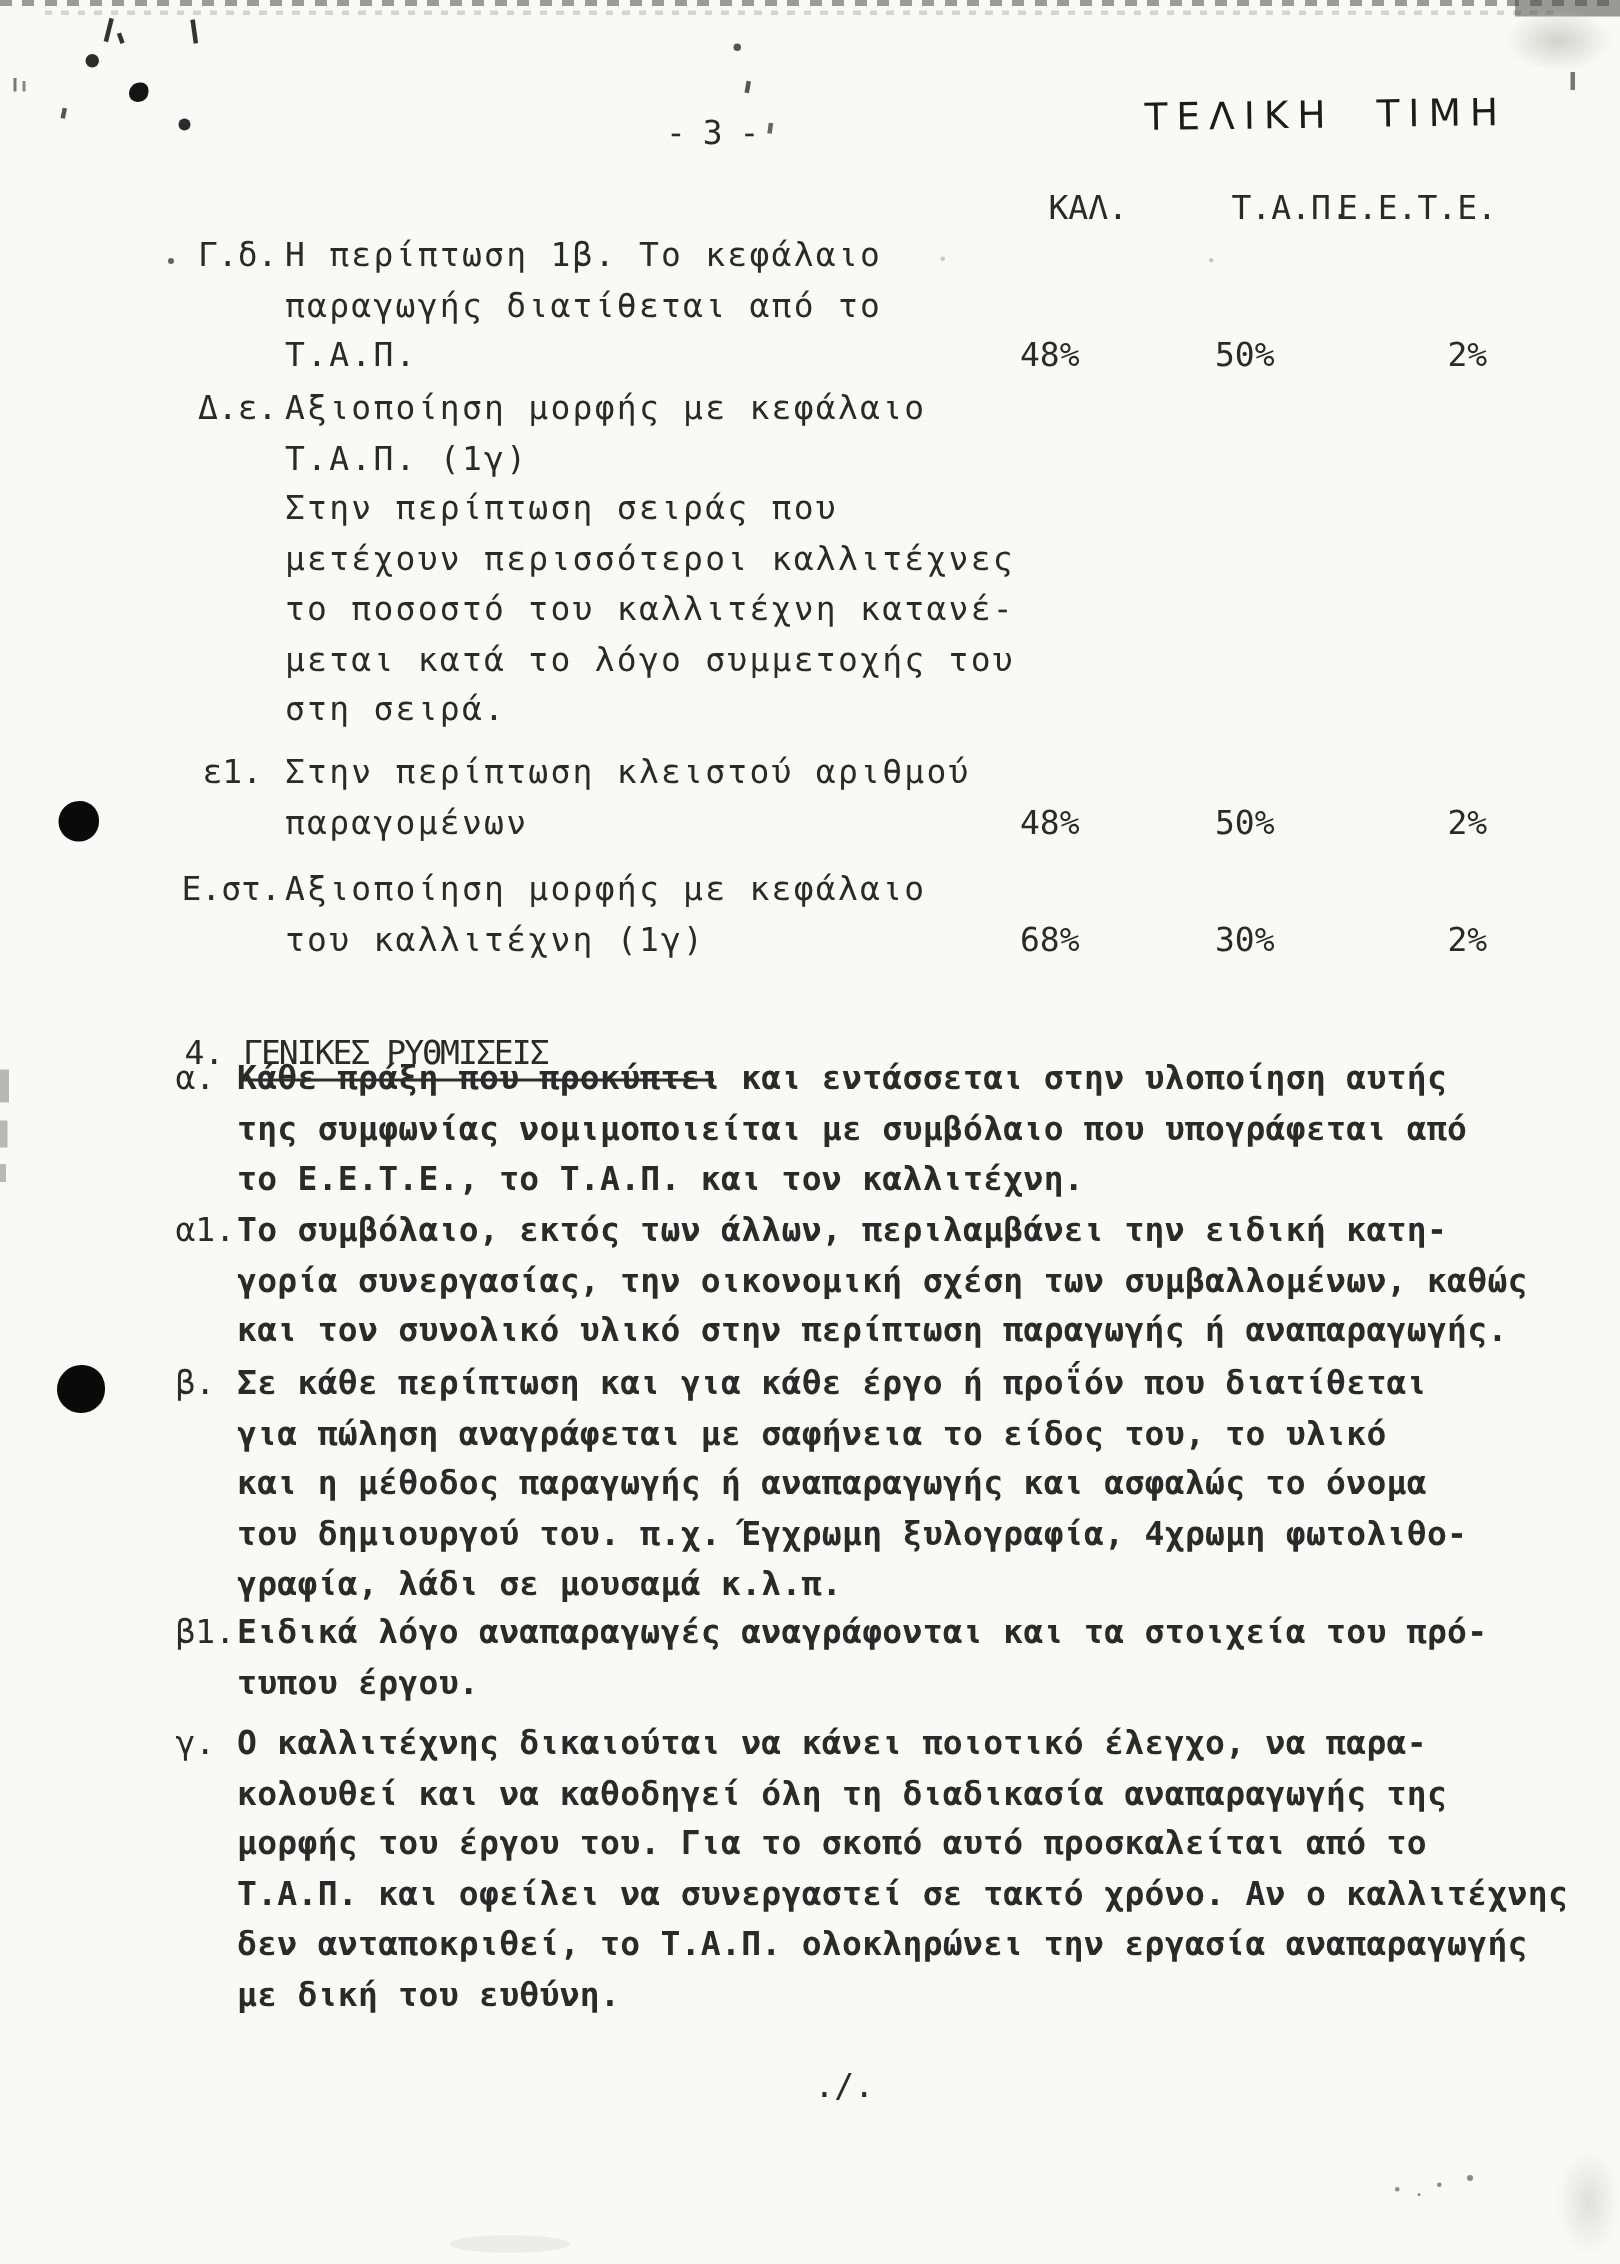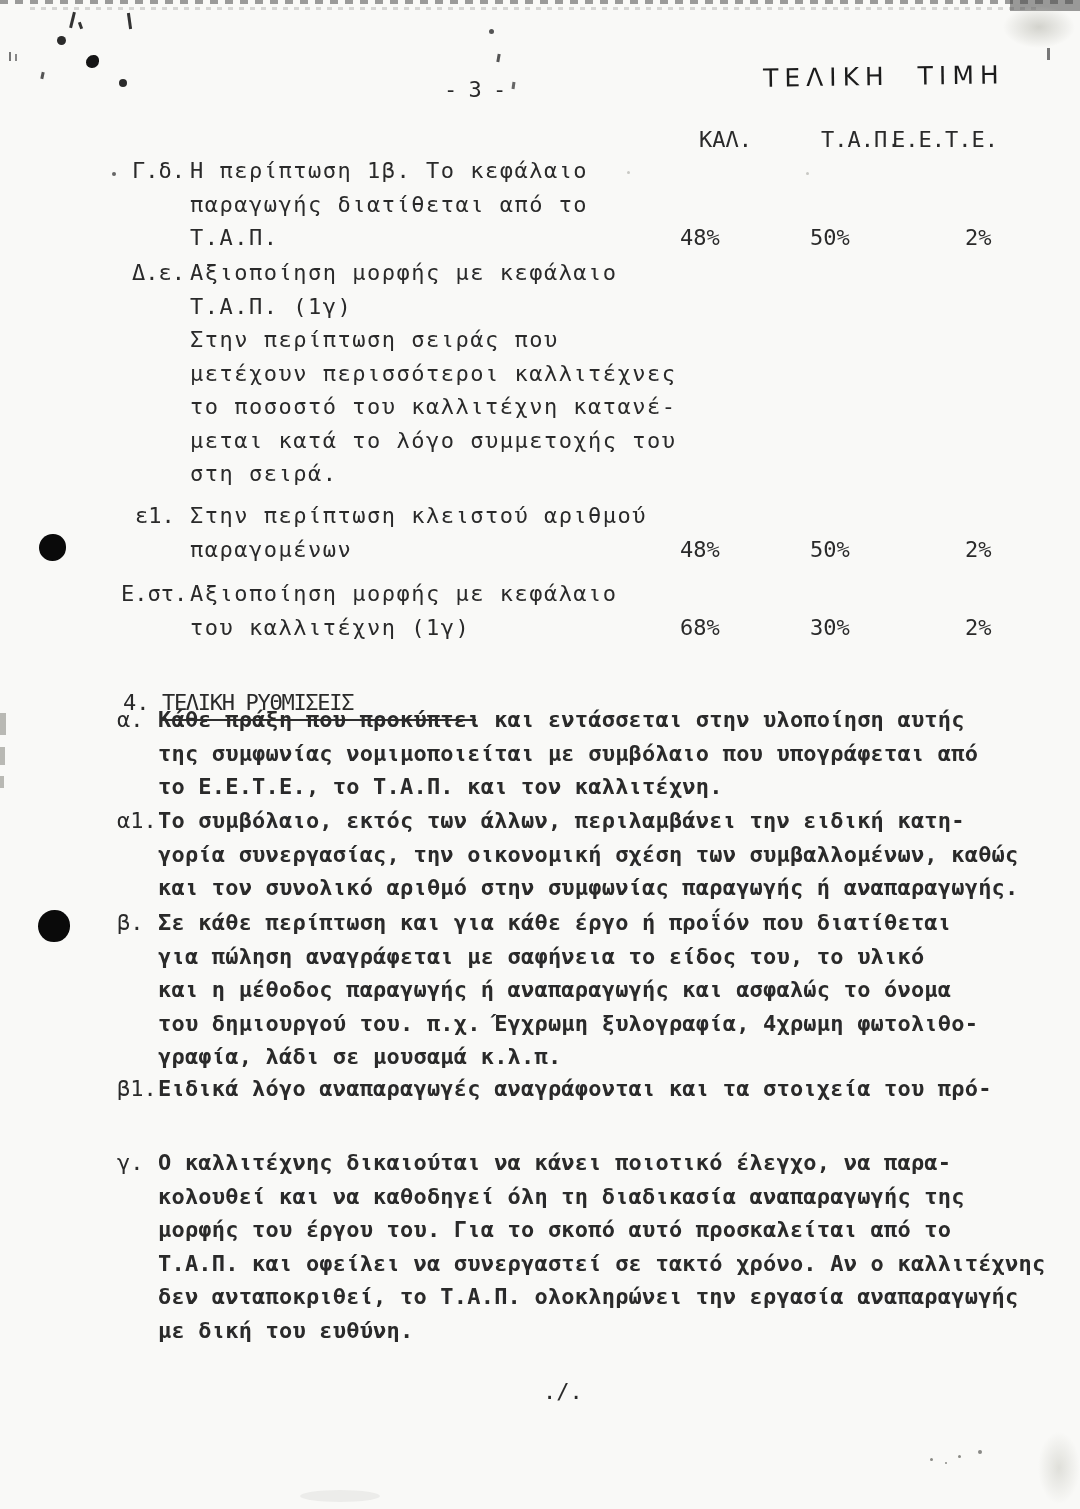--- a/index.html
+++ b/index.html
@@ -86,25 +86,25 @@
   </div>
 
   <div id="tableRows">
       <div class="block tabblock t" style="top: 154px;"><span class="lbl" style="left: 132px;">Γ.δ.</span><div class="lines"><div class="line">Η περίπτωση 1β. Το κεφάλαιο</div><div class="line">παραγωγής διατίθεται από το</div><div class="line">Τ.Α.Π.</div></div><span class="val t" style="left: 680px; top: 67px;">48%</span><span class="val t" style="left: 810px; top: 67px;">50%</span><span class="val t" style="left: 965px; top: 67px;">2%</span></div>
       <div class="block tabblock t" style="top: 256px;"><span class="lbl" style="left: 132px;">Δ.ε.</span><div class="lines"><div class="line">Αξιοποίηση μορφής με κεφάλαιο</div><div class="line">Τ.Α.Π. (1γ)</div><div class="line">Στην περίπτωση σειράς που</div><div class="line">μετέχουν περισσότεροι καλλιτέχνες</div><div class="line">το ποσοστό του καλλιτέχνη κατανέ-</div><div class="line">μεται κατά το λόγο συμμετοχής του</div><div class="line">στη σειρά.</div></div></div>
       <div class="block tabblock t" style="top: 499px;"><span class="lbl" style="left: 135px;">ε1.</span><div class="lines"><div class="line">Στην περίπτωση κλειστού αριθμού</div><div class="line">παραγομένων</div></div><span class="val t" style="left: 680px; top: 33.5px;">48%</span><span class="val t" style="left: 810px; top: 33.5px;">50%</span><span class="val t" style="left: 965px; top: 33.5px;">2%</span></div>
       <div class="block tabblock t" style="top: 577px;"><span class="lbl" style="left: 121px;">Ε.στ.</span><div class="lines"><div class="line">Αξιοποίηση μορφής με κεφάλαιο</div><div class="line">του καλλιτέχνη (1γ)</div></div><span class="val t" style="left: 680px; top: 33.5px;">68%</span><span class="val t" style="left: 810px; top: 33.5px;">30%</span><span class="val t" style="left: 965px; top: 33.5px;">2%</span></div>
     </div>
 
   <div class="heading t">
-    <span class="num">4.</span><span class="title">ΤΕΛΙΚΗ ΡΥΘΜΙΣΕΙΣ</span>
+    <span class="num">4.</span><span class="title">ΓΕΝΙΚΕΣ ΡΥΘΜΙΣΕΙΣ</span>
   </div>
 
   <div id="paragraphs">
       <div class="block parablock t" style="top: 703px;"><span class="lbl" style="left: 117px;">α.</span><div class="lines"><div class="line">Κάθε πράξη που προκύπτει και εντάσσεται στην υλοποίηση αυτής</div><div class="line">της συμφωνίας νομιμοποιείται με συμβόλαιο που υπογράφεται από</div><div class="line">το Ε.Ε.Τ.Ε., το Τ.Α.Π. και τον καλλιτέχνη.</div></div></div>
-      <div class="block parablock t" style="top: 804px;"><span class="lbl" style="left: 117px;">α1.</span><div class="lines"><div class="line">Το συμβόλαιο, εκτός των άλλων, περιλαμβάνει την ειδική κατη-</div><div class="line">γορία συνεργασίας, την οικονομική σχέση των συμβαλλομένων, καθώς</div><div class="line">και τον συνολικό αριθμό στην συμφωνίας παραγωγής ή αναπαραγωγής.</div></div></div>
+      <div class="block parablock t" style="top: 804px;"><span class="lbl" style="left: 117px;">α1.</span><div class="lines"><div class="line">Το συμβόλαιο, εκτός των άλλων, περιλαμβάνει την ειδική κατη-</div><div class="line">γορία συνεργασίας, την οικονομική σχέση των συμβαλλομένων, καθώς</div><div class="line">και τον συνολικό υλικό στην περίπτωση παραγωγής ή αναπαραγωγής.</div></div></div>
       <div class="block parablock t" style="top: 906px;"><span class="lbl" style="left: 117px;">β.</span><div class="lines"><div class="line">Σε κάθε περίπτωση και για κάθε έργο ή προΐόν που διατίθεται</div><div class="line">για πώληση αναγράφεται με σαφήνεια το είδος του, το υλικό</div><div class="line">και η μέθοδος παραγωγής ή αναπαραγωγής και ασφαλώς το όνομα</div><div class="line">του δημιουργού του. π.χ. Έγχρωμη ξυλογραφία, 4χρωμη φωτολιθο-</div><div class="line">γραφία, λάδι σε μουσαμά κ.λ.π.</div></div></div>
-      <div class="block parablock t" style="top: 1072px;"><span class="lbl" style="left: 117px;">β1.</span><div class="lines"><div class="line">Ειδικά λόγο αναπαραγωγές αναγράφονται και τα στοιχεία του πρό-</div></div></div>
+      <div class="block parablock t" style="top: 1072px;"><span class="lbl" style="left: 117px;">β1.</span><div class="lines"><div class="line">Ειδικά λόγο αναπαραγωγές αναγράφονται και τα στοιχεία του πρό-</div><div class="line">τυπου έργου.</div></div></div>
       <div class="block parablock t" style="top: 1146px;"><span class="lbl" style="left: 117px;">γ.</span><div class="lines"><div class="line">Ο καλλιτέχνης δικαιούται να κάνει ποιοτικό έλεγχο, να παρα-</div><div class="line">κολουθεί και να καθοδηγεί όλη τη διαδικασία αναπαραγωγής της</div><div class="line">μορφής του έργου του. Για το σκοπό αυτό προσκαλείται από το</div><div class="line">Τ.Α.Π. και οφείλει να συνεργαστεί σε τακτό χρόνο. Αν ο καλλιτέχνης</div><div class="line">δεν ανταποκριθεί, το Τ.Α.Π. ολοκληρώνει την εργασία αναπαραγωγής</div><div class="line">με δική του ευθύνη.</div></div></div>
     </div>
 
   <div class="t footmark">./.</div>
 </div>
 
 </body></html>

